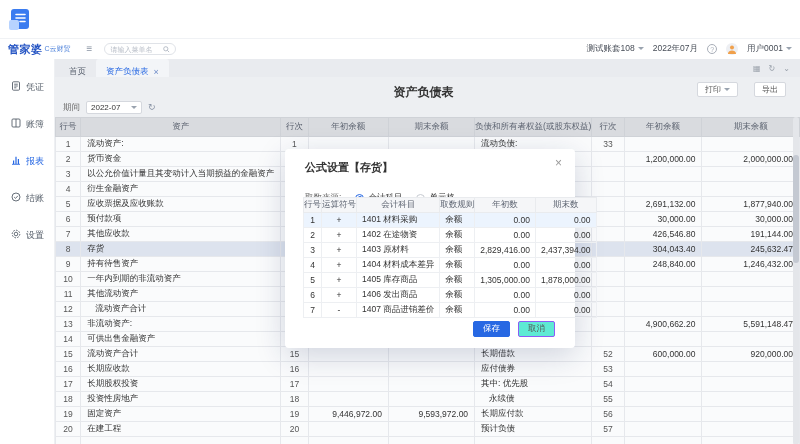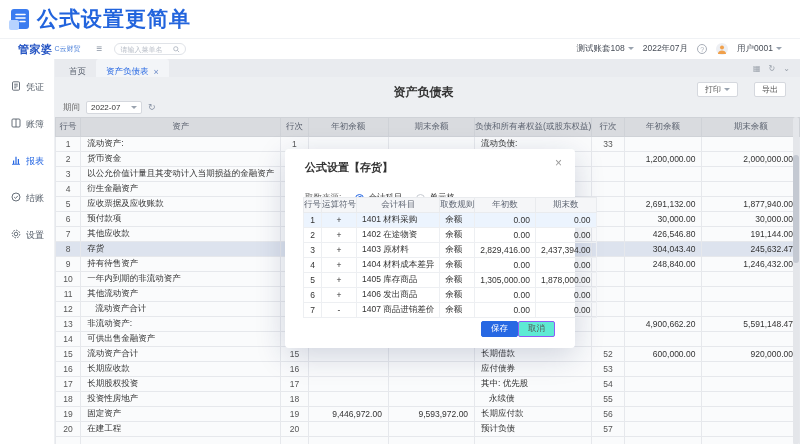--- a/index.html
+++ b/index.html
@@ -9,21 +9,21 @@
 
   
   .feature-bar { position:absolute; left:0; top:0; width:800px; height:38px; background:#fff; display:flex; align-items:center; padding-left:8px; }
   .feature-icon { width:22px; height:23px; margin-right:7px; }
   .feature-title { font-size:21px; font-weight:bold; color:#2264dd; letter-spacing:1px; }
 
   
   .app { position:absolute; left:0; top:38px; width:800px; height:406px; background:#fff; border-top:1px solid #f0f2f5; }
 
   
-  .topnav { position:absolute; left:0; top:0; width:800px; height:20px; background:#fff; display:flex; align-items:center; padding:0 18px; }
+  .topnav { position:absolute; left:0; top:0; width:800px; height:20px; background:#fff; display:flex; align-items:center; padding:0 8px; }
   .logo-main { font-size:11px; font-weight:bold; color:#2756c4; letter-spacing:.5px; }
   .logo-sub { font-size:7px; color:#4a7fd9; margin-left:2px; }
   .hamburger { margin-left:16px; color:#8a94a3; font-size:10px; cursor:pointer; line-height:1; }
   .search-pill { margin-left:12px; width:72px; height:12px; border:1px solid #e0e3e8; border-radius:7px; display:flex; align-items:center; padding:0 5px; background:#fff; }
   .search-pill input { border:none; outline:none; flex:1; font-size:7px; color:#333; width:50px; background:transparent; font-family:inherit; }
   .search-pill input::placeholder { color:#b6bcc6; }
   .nav-right { margin-left:auto; display:flex; align-items:center; gap:9px; font-size:8.5px; color:#474d57; }
   .caret { display:inline-block; width:0; height:0; border-left:3px solid transparent; border-right:3px solid transparent; border-top:3.5px solid #9aa3af; margin-left:3px; vertical-align:1px; }
   .help-circle { width:10px; height:10px; border:1px solid #a8aeb8; border-radius:50%; color:#a8aeb8; font-size:7px; display:flex; align-items:center; justify-content:center; }
   .avatar { width:12px; height:12px; border-radius:50%; background:#edeff3; overflow:hidden; }
@@ -73,37 +73,36 @@
   .radio-opt { display:flex; align-items:center; gap:4px; color:#333; cursor:pointer; }
   .radio { width:9px; height:9px; border-radius:50%; border:1px solid #c6cad1; background:#fff; }
   .radio.sel { border-color:#2768e3; display:flex; align-items:center; justify-content:center; }
   .radio.sel::after { content:""; width:4px; height:4px; border-radius:50%; background:#2768e3; }
   table.mtable { position:absolute; left:18px; top:48px; border-collapse:collapse; table-layout:fixed; }
   table.mtable th { background:#f5f6f8; color:#5c6370; font-weight:normal; font-size:8.5px; height:15px; border:1px solid #e9ebee; overflow:hidden; white-space:nowrap; }
   table.mtable td { font-size:8.5px; color:#333; height:15px; border:1px solid #edeff2; padding:0 5px; overflow:hidden; white-space:nowrap; }
   table.mtable td.c { text-align:center; padding:0 2px; }
   table.mtable td.r { text-align:right; }
   table.mtable tr.sel td { background:#ecf4fe; }
-  .modal-actions { position:absolute; right:20px; bottom:11px; display:flex; gap:0; }
+  .modal-actions { position:absolute; right:20px; bottom:11px; display:flex; gap:8px; }
   .btn { height:16px; border-radius:2px; font-size:8.5px; display:flex; align-items:center; padding:0 9px; cursor:pointer; }
   .btn.primary { background:#2768e3; color:#fff; border:1px solid #2768e3; }
   .btn.plain { background:#5eead4; color:#555; border:1px solid #8b5cf6; }
 </style>
 </head>
 <body>
 
 <div class="stage">
 
   <div class="feature-bar">
     <svg class="feature-icon" viewBox="0 0 22 23">
       <rect x="3" y="1" width="18" height="20" rx="3" fill="#3b7cf0"></rect>
       <rect x="1" y="12" width="10" height="10" rx="2" fill="#b7d3ff"></rect>
       <path d="M8 6.5h9M8 10h9M12 13.5h5" stroke="#fff" stroke-width="1.6" stroke-linecap="round"></path>
     </svg>
-    <div class="feature-title">公式设置更简单</div>
   </div>
 
   <div class="app">
 
     <div class="topnav">
       <span class="logo-main">管家婆</span>
       <span class="logo-sub">C云财贸</span>
       <span class="hamburger">≡</span>
       <span class="search-pill">
         <input placeholder="请输入菜单名" style="">

